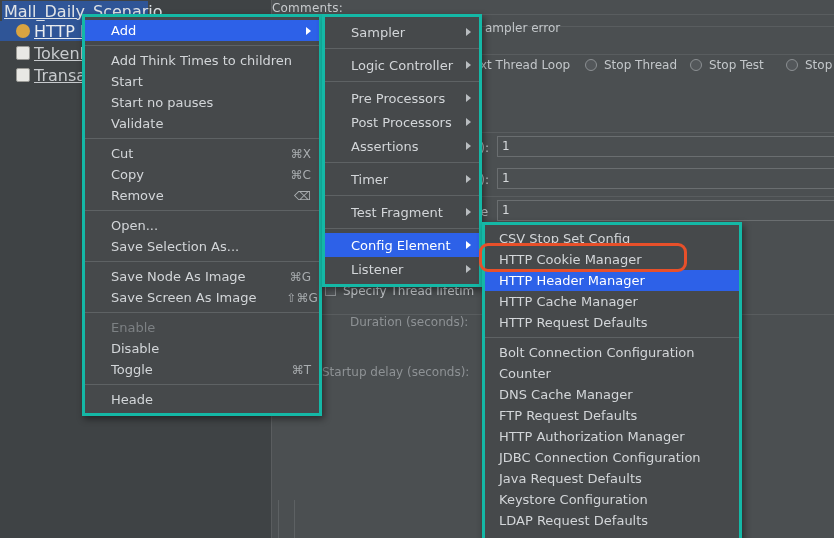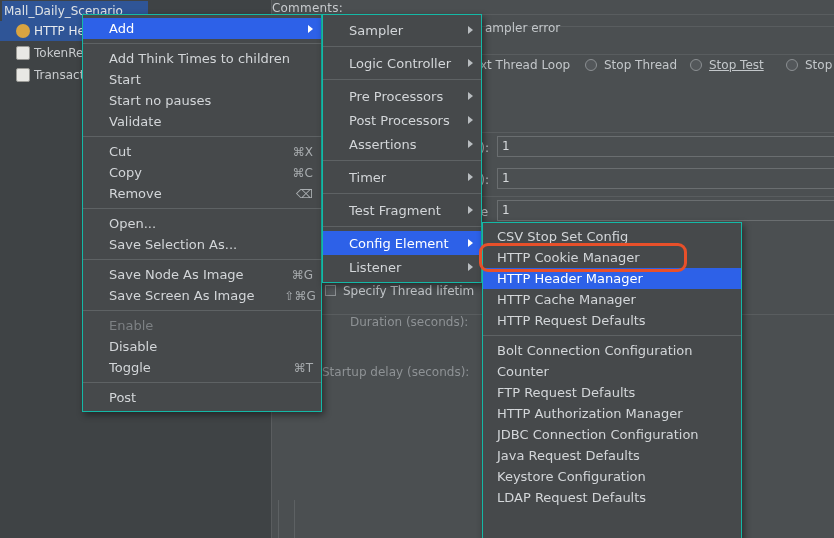--- a/index.html
+++ b/index.html
@@ -29,23 +29,24 @@
     border-right: 1px solid #5a5d5f;
   }
   .tree-row {
     position: absolute;
     left: 0;
     height: 20px;
     display: flex;
     align-items: center;
     gap: 4px;
     padding-left: 4px;
-    font-size: 12px;
+    font-size: 16px;
     color: #c8cbce;
     white-space: nowrap;
+    text-decoration: underline;
   }
   .tree-row.selected {
     background: #2f5597;
     color: #ffffff;
   }
   .tree-row.root { top: 1px; left: 2px; width: 146px; background:#2f5597; color:#dfe3e6; padding-left:2px; }
   .tree-row.r1 { top: 21px; width: 272px; background: #2f5597; color: #e8ebee; padding-left: 16px;}
   .tree-row.r2 { top: 43px; width: 272px; padding-left: 16px; }
   .tree-row.r3 { top: 65px; width: 272px; padding-left: 16px; }
 
@@ -102,21 +103,21 @@
     padding-left: 4px;
     white-space: nowrap;
     overflow: hidden;
   }
   .vline { position:absolute; width:1px; background:#5d6163; }
 
   
   .menu {
     position: absolute;
     background: #46494b;
-    border: 1px solid #14b8a6;
+    border: 3px solid #14b8a6;
     box-shadow: 2px 3px 7px rgba(0,0,0,.45);
     padding: 3px 0;
     z-index: 50;
   }
   .mi {
     position: relative;
     height: 21px;
     display: flex;
     align-items: center;
     font-size: 13px;
@@ -184,21 +185,21 @@
     <div class="hline" style="top:182px;"></div>
     <div class="hline" style="top:300px;"></div>
   </div>
 
   <div class="bg-text" style="left:485px; top:21px;">ampler error</div>
 
   <div class="bg-text" style="left:480px; top:58px;">xt Thread Loop</div>
   <div class="radio" style="left:585px; top:59px;"></div>
   <div class="bg-text" style="left:604px; top:58px;">Stop Thread</div>
   <div class="radio" style="left:690px; top:59px;"></div>
-  <div class="bg-text" style="left:709px; top:58px;text-decoration:underline;">Stop Test</div>
+  <div class="bg-text" style="left:709px; top:58px;">Stop Test</div>
   <div class="radio" style="left:786px; top:59px;"></div>
   <div class="bg-text" style="left:805px; top:58px;">Stop T</div>
 
   <div class="bg-text" style="left:474px; top:141px;">s):</div>
   <div class="field" style="left:497px; top:136px; width:340px;">1</div>
 
   <div class="bg-text" style="left:474px; top:173px;">s):</div>
   <div class="field" style="left:497px; top:168px; width:340px;">1</div>
 
   <div class="bg-text" style="left:476px; top:205px;">te</div>
@@ -285,21 +286,21 @@
       </div>
       <div class="mi">
         <span>Disable</span>
       </div>
       <div class="mi">
         <span>Toggle</span>
         <span class="accel">⌘T</span>
       </div>
       <div class="sep"></div>
       <div class="mi">
-        <span>Post</span>
+        <span>Heade</span>
       </div>
     </div>
   <div class="menu" id="menu-add">
       <div class="mi tall">
         <span>Sampler</span>
         <span class="arrow"></span>
       </div>
       <div class="sep"></div>
       <div class="mi tall">
         <span>Logic Controller</span>
@@ -355,20 +356,23 @@
         <span>HTTP Request Defaults</span>
       </div>
       <div class="sep"></div>
       <div class="mi">
         <span>Bolt Connection Configuration</span>
       </div>
       <div class="mi">
         <span>Counter</span>
       </div>
       <div class="mi">
+        <span>DNS Cache Manager</span>
+      </div>
+      <div class="mi">
         <span>FTP Request Defaults</span>
       </div>
       <div class="mi">
         <span>HTTP Authorization Manager</span>
       </div>
       <div class="mi">
         <span>JDBC Connection Configuration</span>
       </div>
       <div class="mi">
         <span>Java Request Defaults</span>

